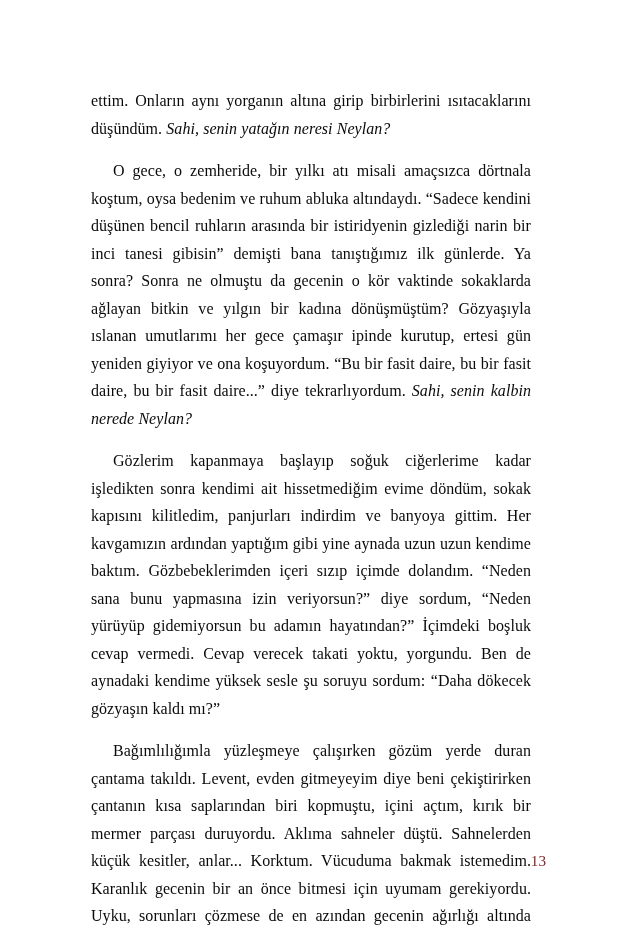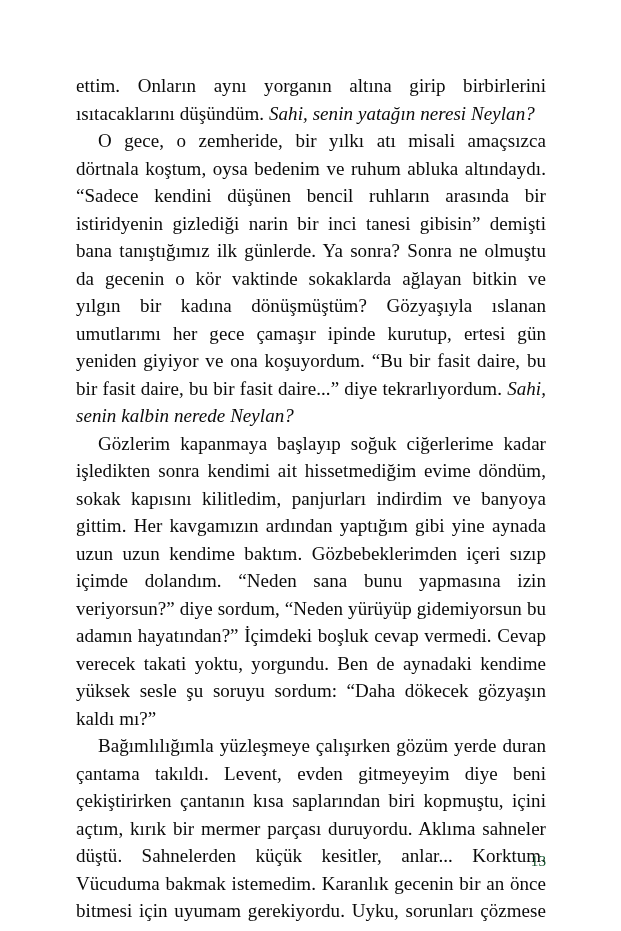--- a/index.html
+++ b/index.html
@@ -28,26 +28,26 @@
   }
 
   .text-block {
     position: absolute;
     left: 76px;
     top: 72px;
     width: 470px;
   }
 
   .para {
-    margin: 0;
+    margin: 15px;
     padding: 0;
     text-indent: 22px;
     text-align: justify;
     text-justify: inter-word;
-    font-size: 19px;
+    font-size: 16px;
     line-height: 27.5px;
     letter-spacing: 0.05px;
     word-spacing: 0.1px;
     hyphens: manual;
   }
 
   .para.first-para {
     text-indent: 0;
   }
 
@@ -56,21 +56,21 @@
   }
 
   .page-number {
     position: absolute;
     left: 76px;
     top: 852px;
     width: 470px;
     text-align: right;
     font-size: 15.2px;
     line-height: 18px;
-    color: #14532d;
+    color: #7f1d1d;
   }
 </style>
 </head>
 <body>
 
 <div class="page">
 
   <div class="text-block">
 
     <p class="para first-para"><span>ettim. Onların aynı yorganın altına girip birbirlerini ısıtacaklarını düşündüm. </span><em class="ital">Sahi, senin yatağın neresi Neylan?</em></p>

